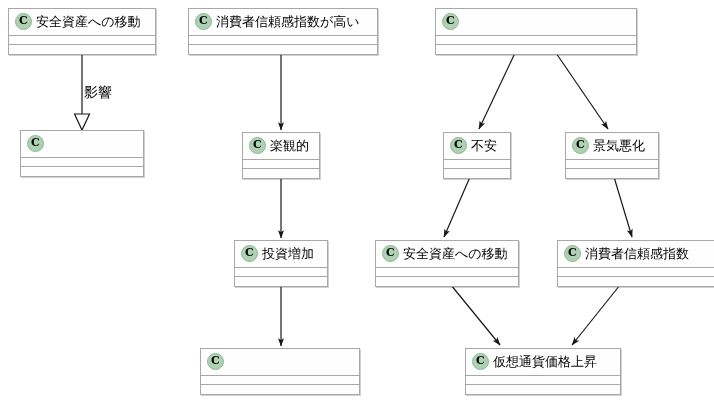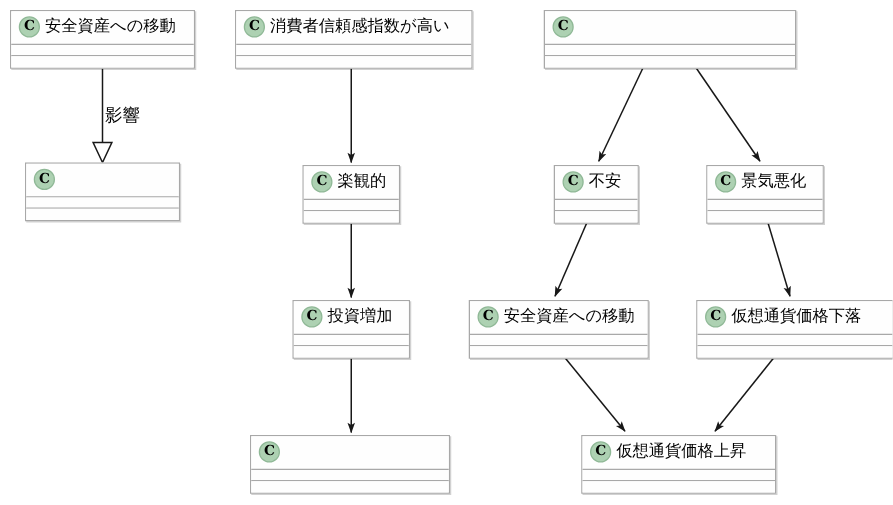--- a/index.html
+++ b/index.html
@@ -159,21 +159,21 @@
       <span class="cico">C</span>
       <span class="nm">安全資産への移動</span>
     </div>
     <div class="comp"></div>
     <div class="comp last"></div>
   </div>
 
   <div class="cls" style="left:557px;top:240px;width:158px;">
     <div class="hdr">
       <span class="cico">C</span>
-      <span class="nm">仮想通貨価格下落</span>
+      <span class="nm">消費者信頼感指数</span>
     </div>
     <div class="comp"></div>
     <div class="comp last"></div>
   </div>
 
   <div class="cls" style="left:465px;top:348px;width:156px;">
     <div class="hdr">
       <span class="cico">C</span>
       <span class="nm">仮想通貨価格上昇</span>
     </div>

